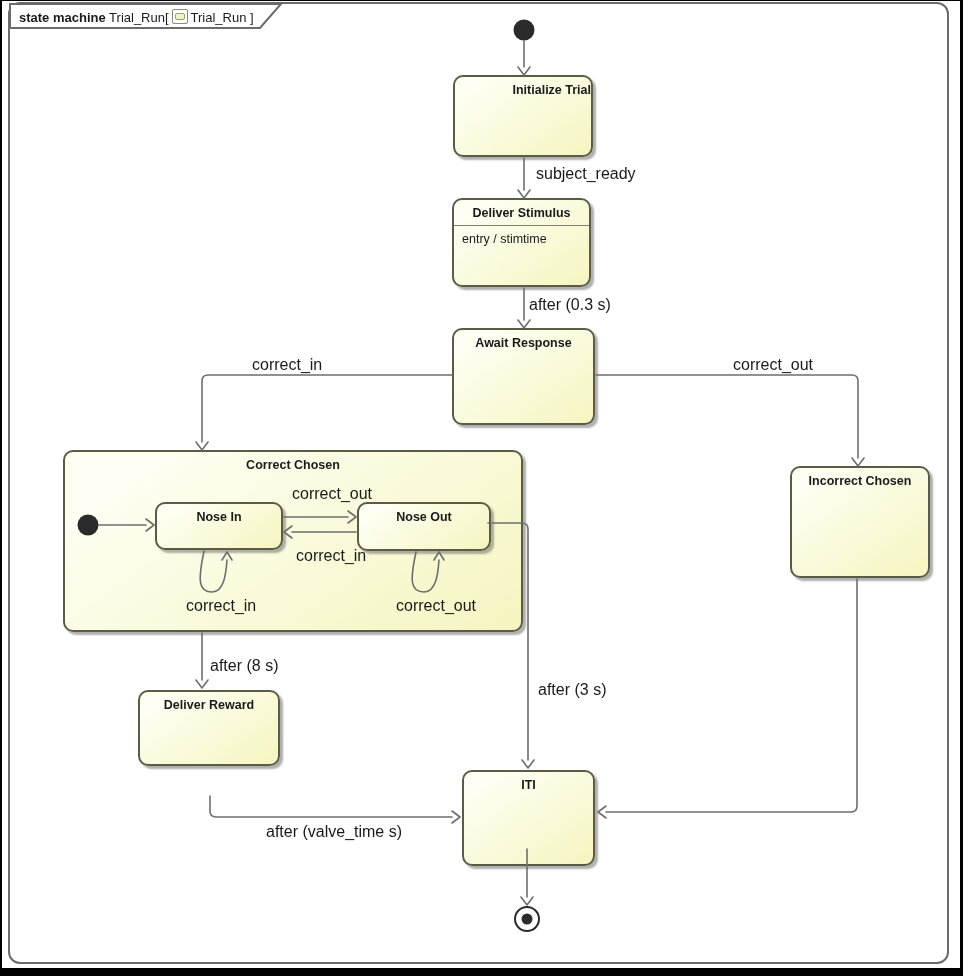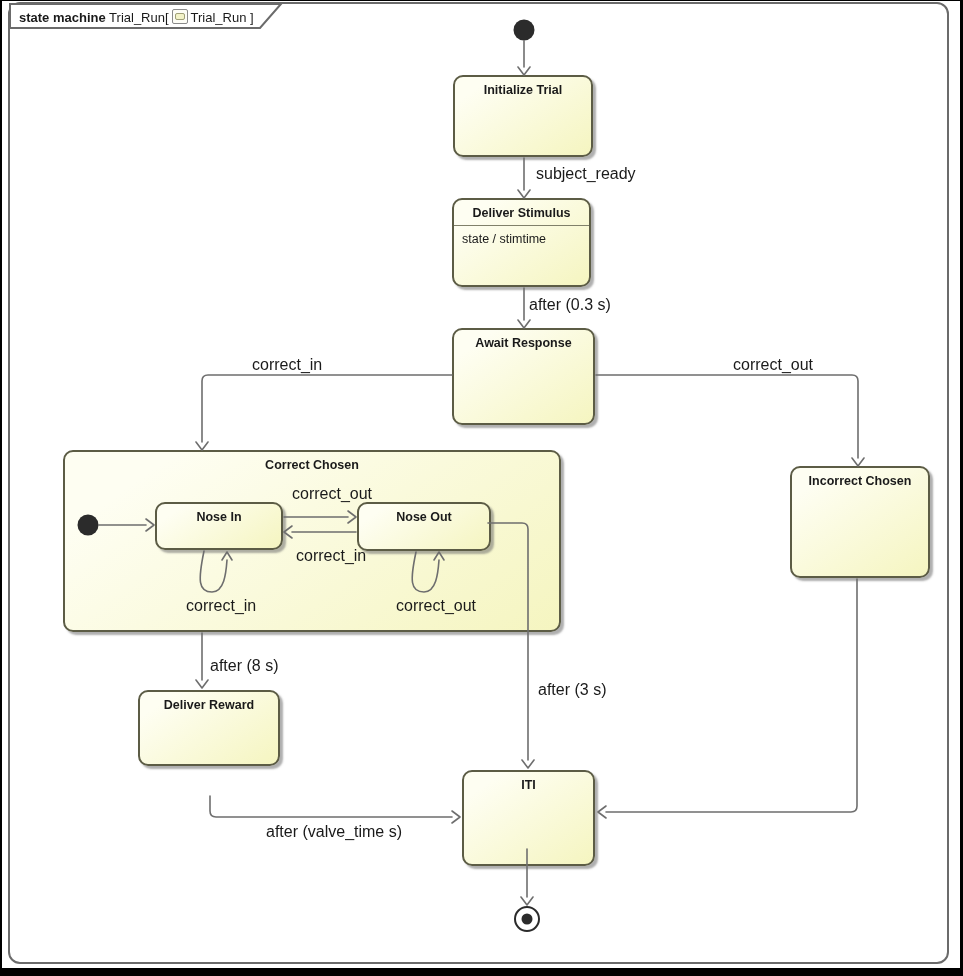--- a/index.html
+++ b/index.html
@@ -49,32 +49,32 @@
   <div class="edge-strip strip-top"></div>
 
   <div class="frame"></div>
 
   <div class="tab-text">
     <b>state machine</b>
     <span>Trial_Run[</span><span class="diagram-icon"></span><span>Trial_Run</span>
     <span>]</span>
   </div>
 
-  <div class="state composite" style="left:63px;top:450px;width:498px;height:182px;">
+  <div class="state composite" style="left:63px;top:450px;width:460px;height:182px;">
     <div class="title">Correct Chosen</div>
   </div>
 
-  <div class="state" style="left:453px;top:75px;width:140px;height:82px;">
+  <div class="state" style="left:453px;top:75px;width:140px;height:82px;text-align:right;">
     <div class="title">Initialize Trial</div>
   </div>
 
   <div class="state" style="left:452px;top:198px;width:139px;height:89px;">
     <div class="title">Deliver Stimulus</div>
     <div class="compartment-sep"></div>
-    <div class="body-text">state / stimtime</div>
+    <div class="body-text">entry / stimtime</div>
   </div>
 
   <div class="state" style="left:452px;top:328px;width:143px;height:97px;">
     <div class="title">Await Response</div>
   </div>
 
   <div class="state" style="left:155px;top:502px;width:128px;height:48px;">
     <div class="title">Nose In</div>
   </div>
 

